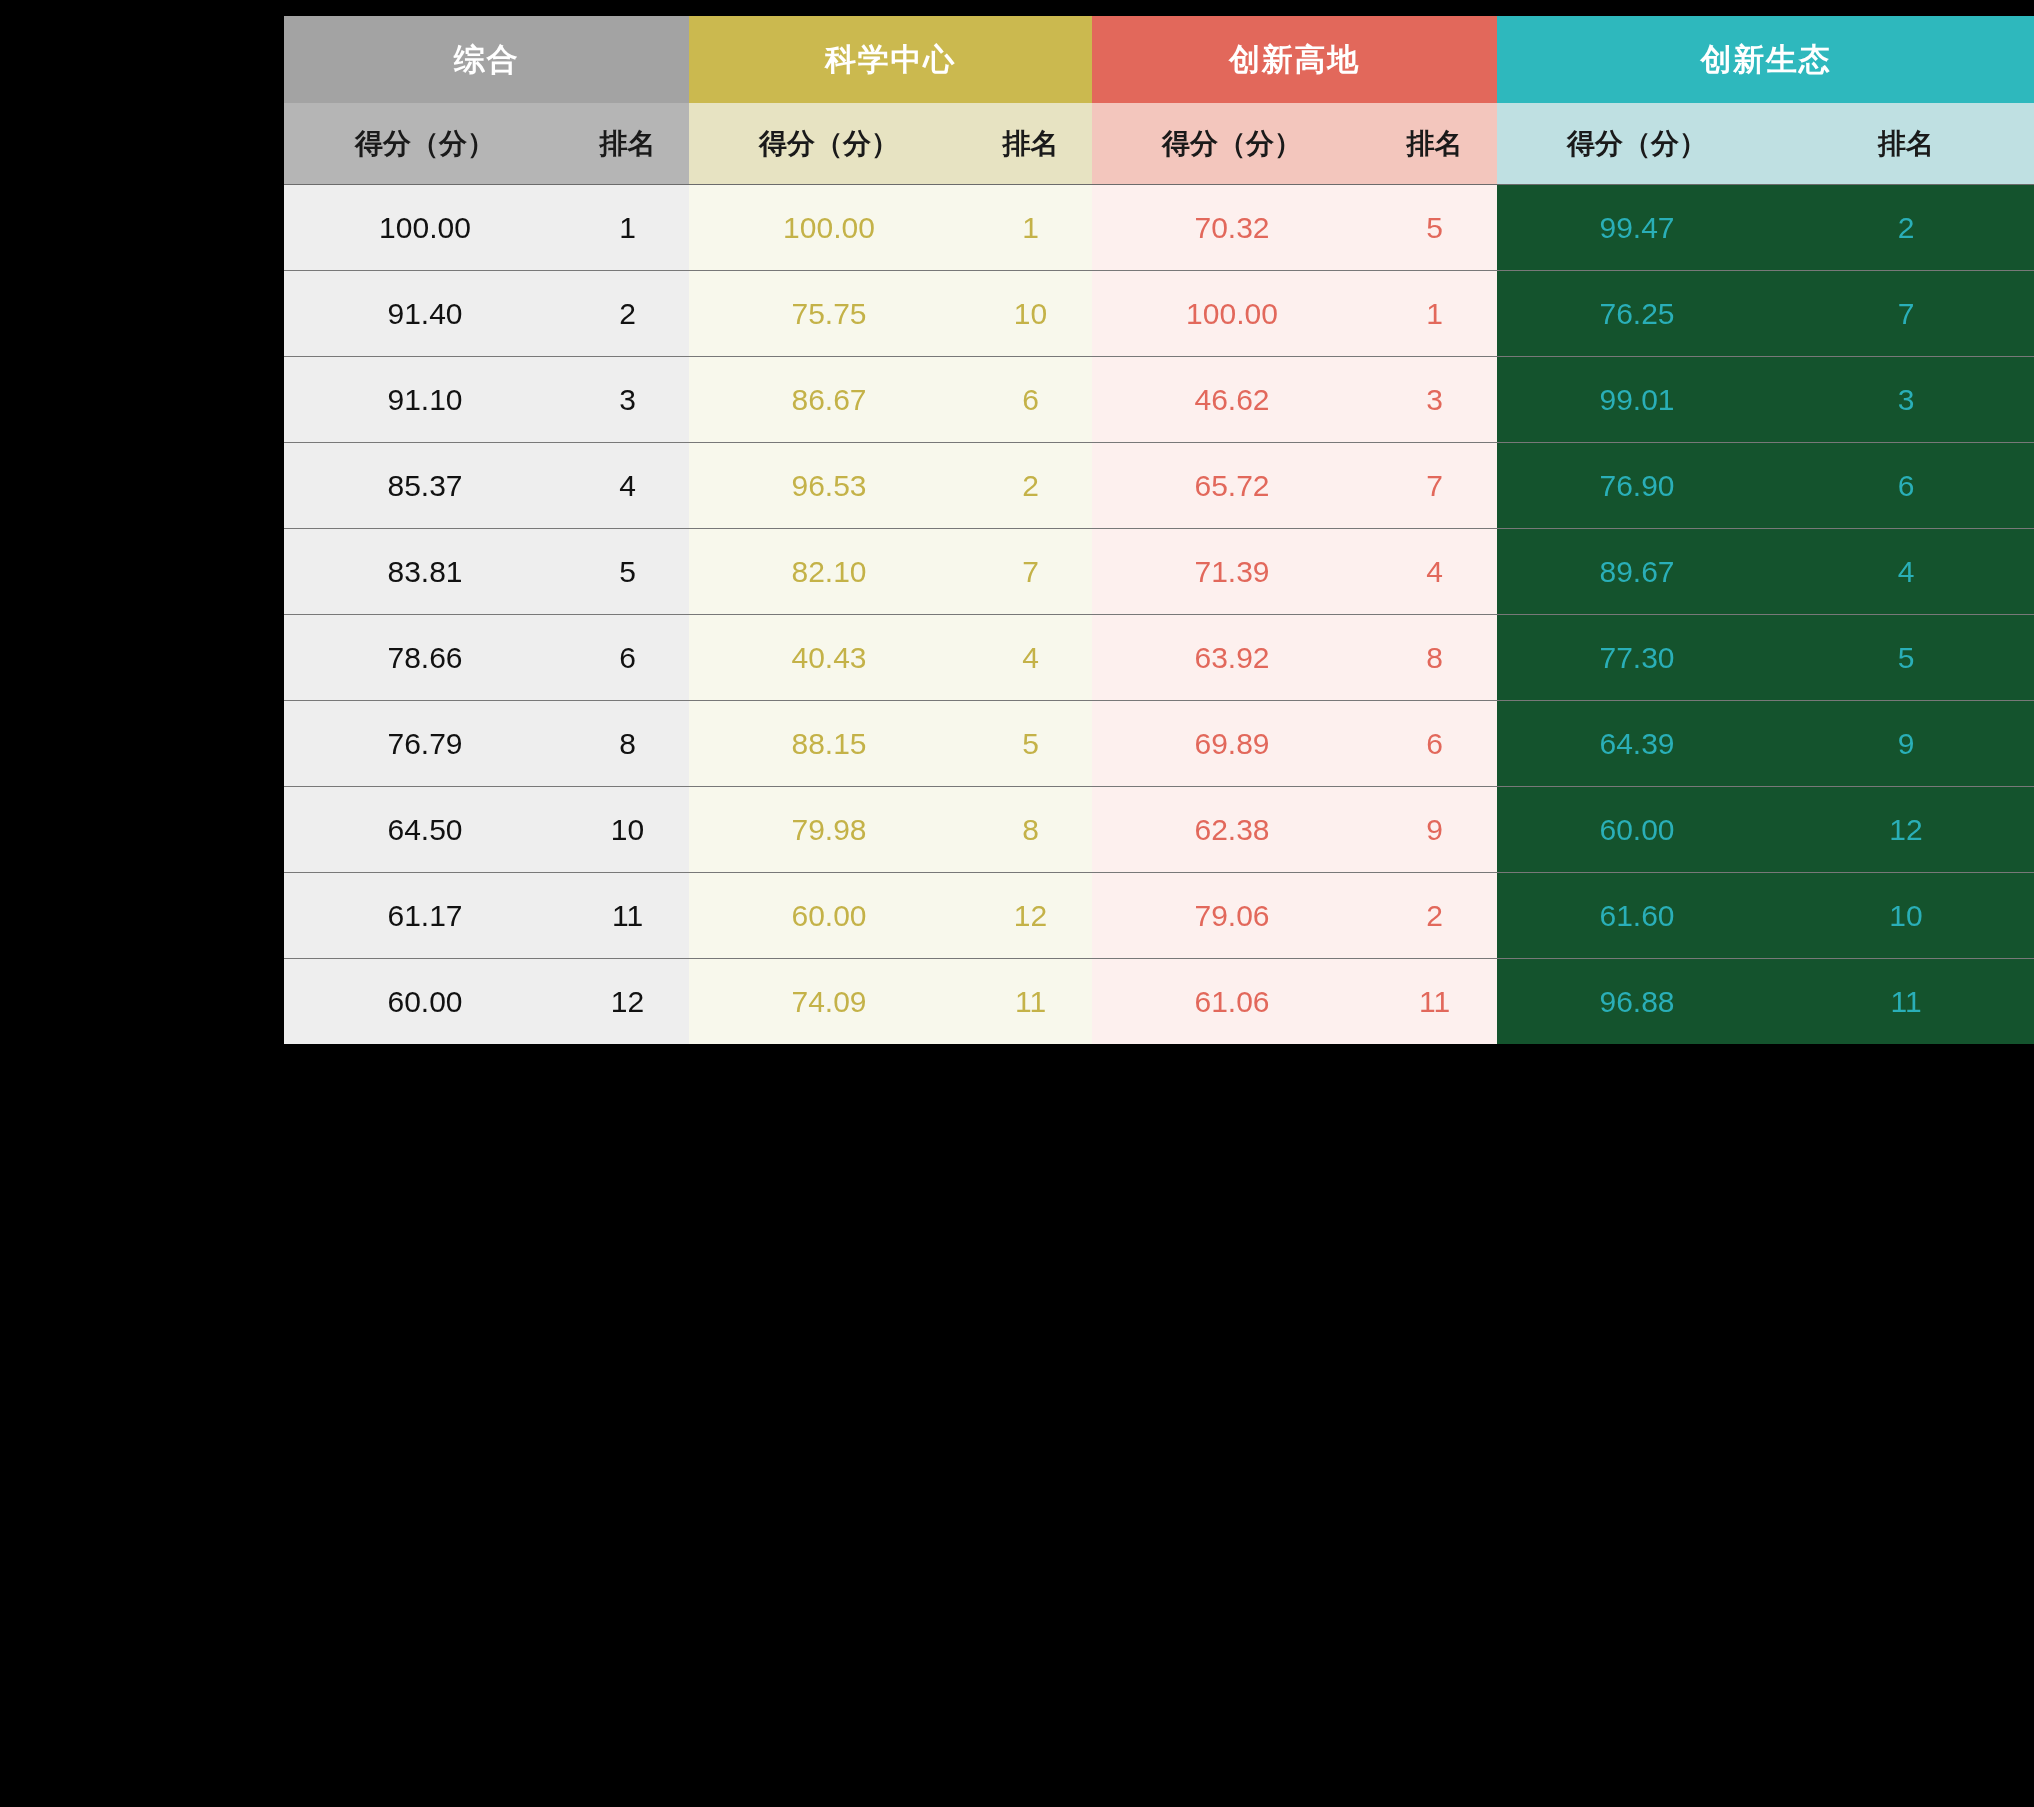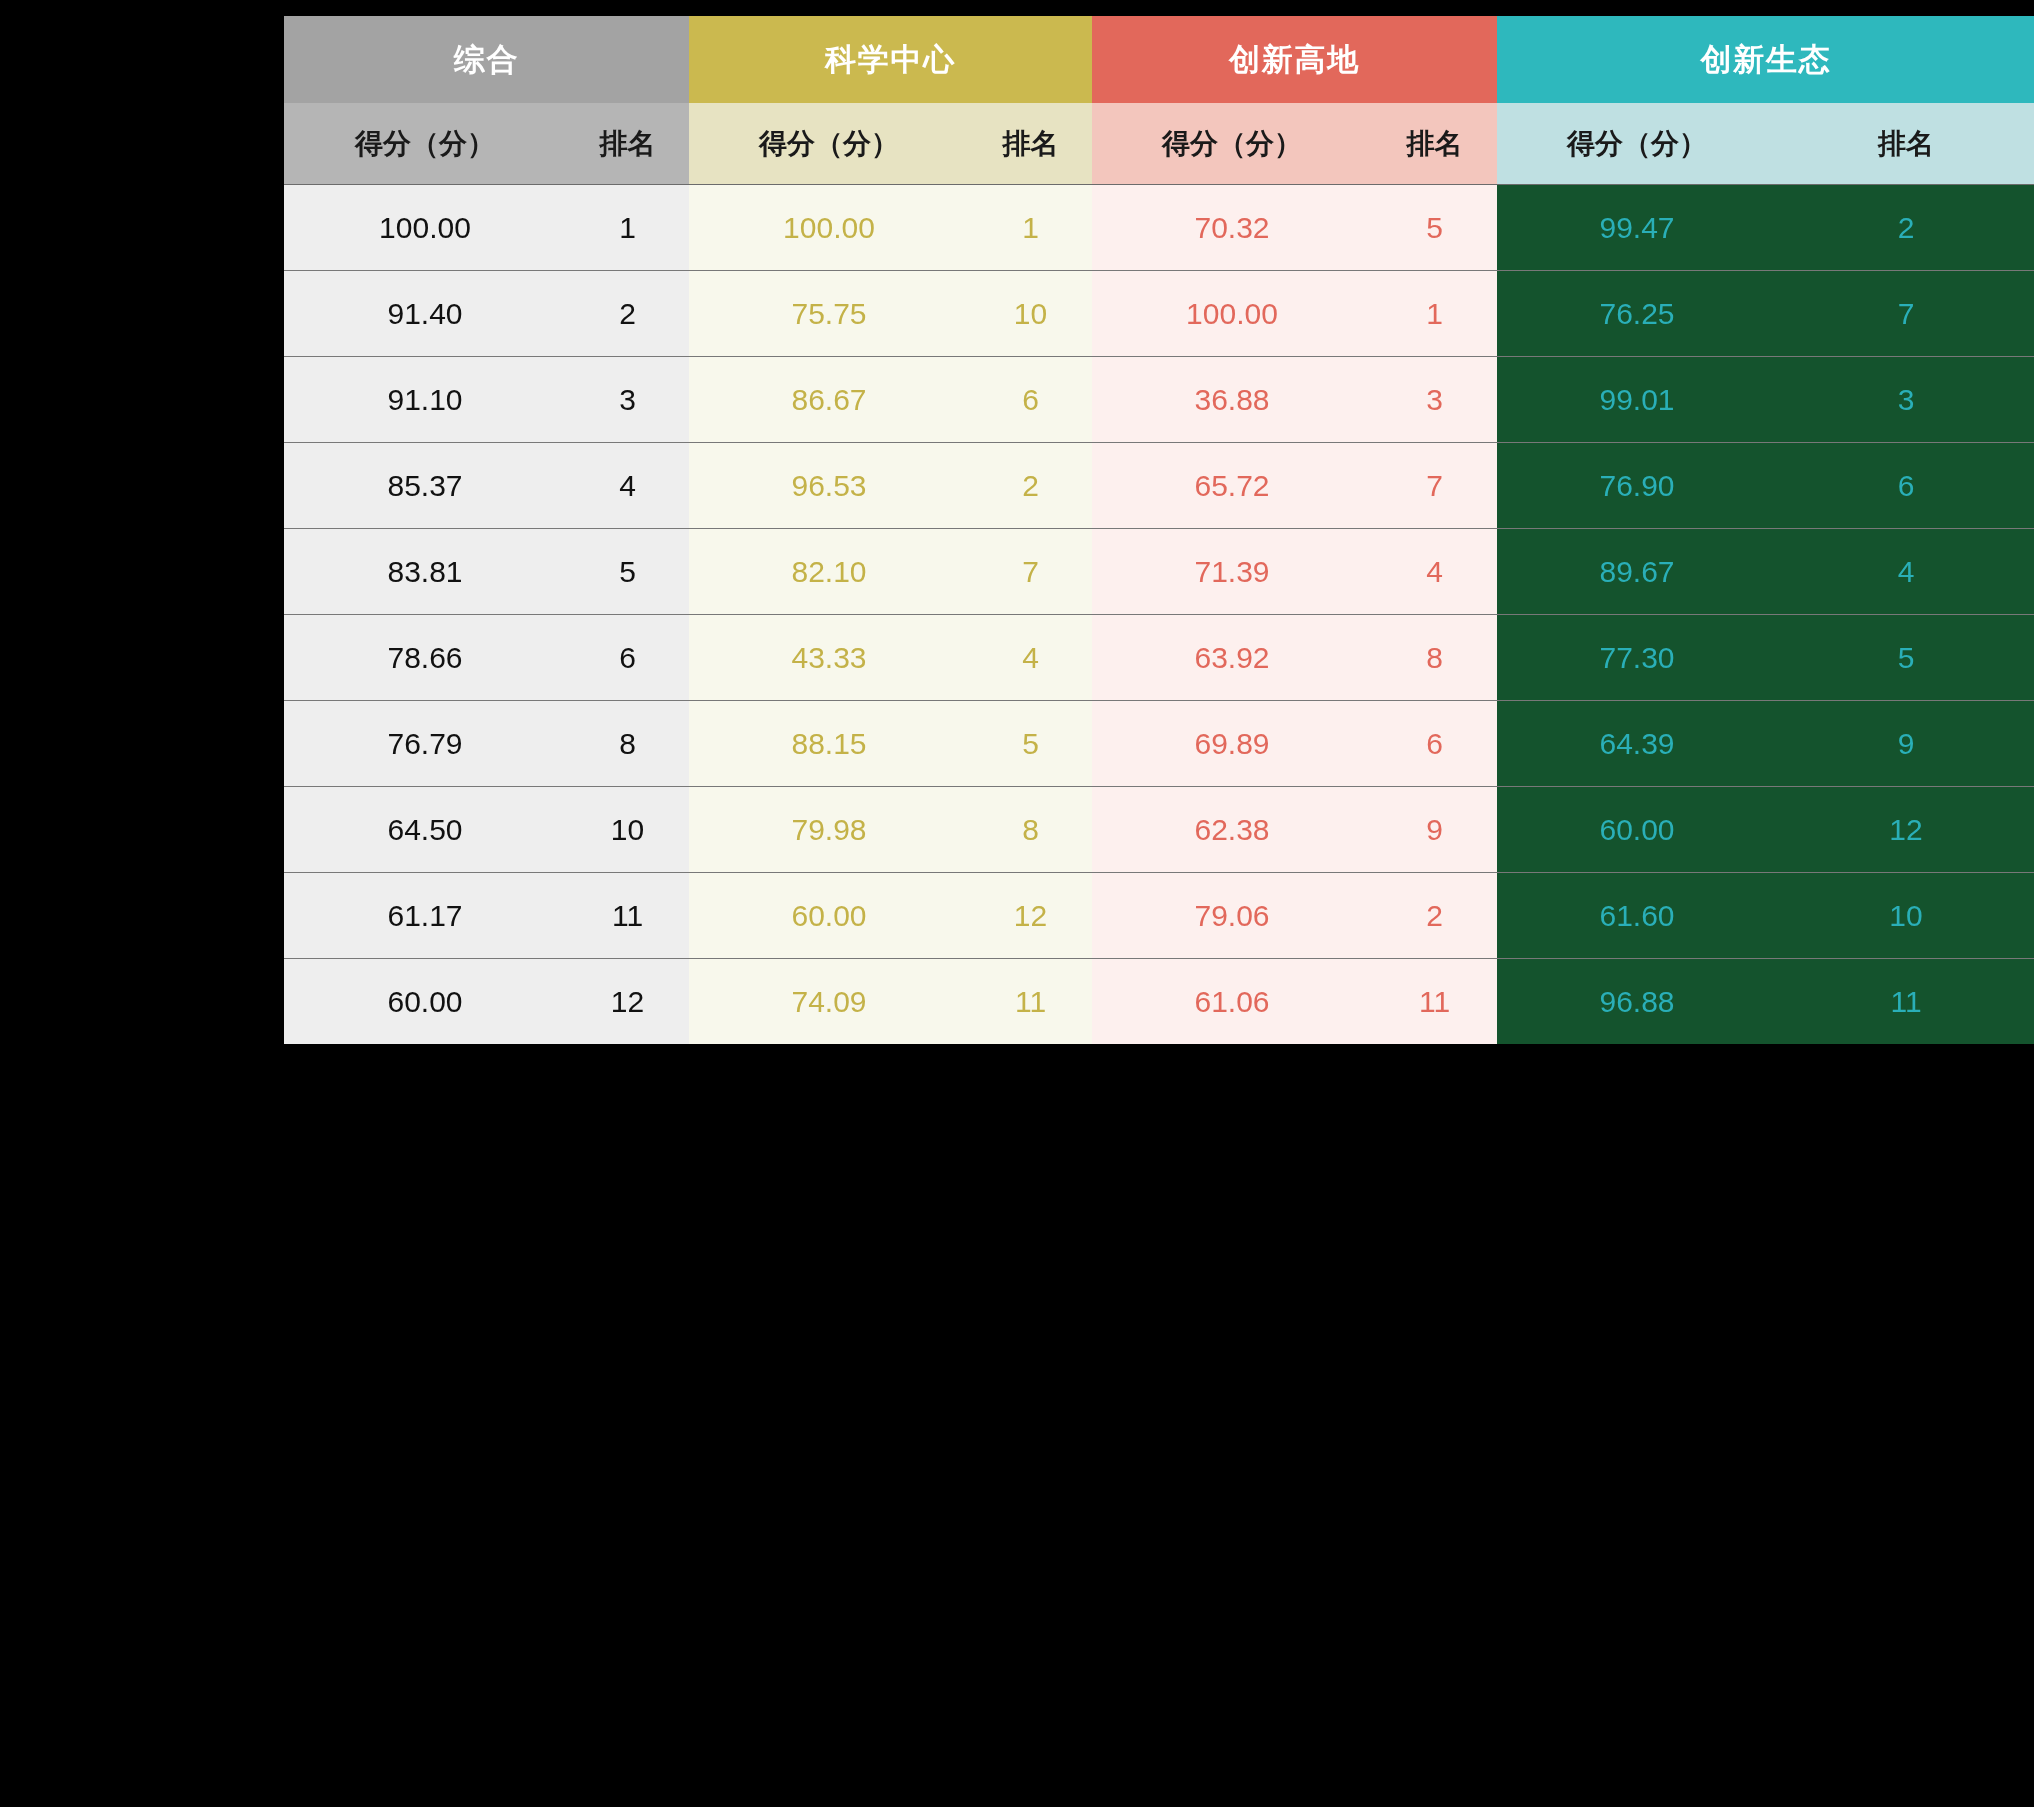--- a/index.html
+++ b/index.html
@@ -150,21 +150,21 @@
             <td class="cell-inno">100.00</td>
             <td class="cell-inno">1</td>
             <td class="cell-eco">76.25</td>
             <td class="cell-eco">7</td>
           </tr>
           <tr class="data-row">
             <td class="cell-overall">91.10</td>
             <td class="cell-overall">3</td>
             <td class="cell-sci">86.67</td>
             <td class="cell-sci">6</td>
-            <td class="cell-inno">36.88</td>
+            <td class="cell-inno">46.62</td>
             <td class="cell-inno">3</td>
             <td class="cell-eco">99.01</td>
             <td class="cell-eco">3</td>
           </tr>
           <tr class="data-row">
             <td class="cell-overall">85.37</td>
             <td class="cell-overall">4</td>
             <td class="cell-sci">96.53</td>
             <td class="cell-sci">2</td>
             <td class="cell-inno">65.72</td>
@@ -178,21 +178,21 @@
             <td class="cell-sci">82.10</td>
             <td class="cell-sci">7</td>
             <td class="cell-inno">71.39</td>
             <td class="cell-inno">4</td>
             <td class="cell-eco">89.67</td>
             <td class="cell-eco">4</td>
           </tr>
           <tr class="data-row">
             <td class="cell-overall">78.66</td>
             <td class="cell-overall">6</td>
-            <td class="cell-sci">43.33</td>
+            <td class="cell-sci">40.43</td>
             <td class="cell-sci">4</td>
             <td class="cell-inno">63.92</td>
             <td class="cell-inno">8</td>
             <td class="cell-eco">77.30</td>
             <td class="cell-eco">5</td>
           </tr>
           <tr class="data-row">
             <td class="cell-overall">76.79</td>
             <td class="cell-overall">8</td>
             <td class="cell-sci">88.15</td>

